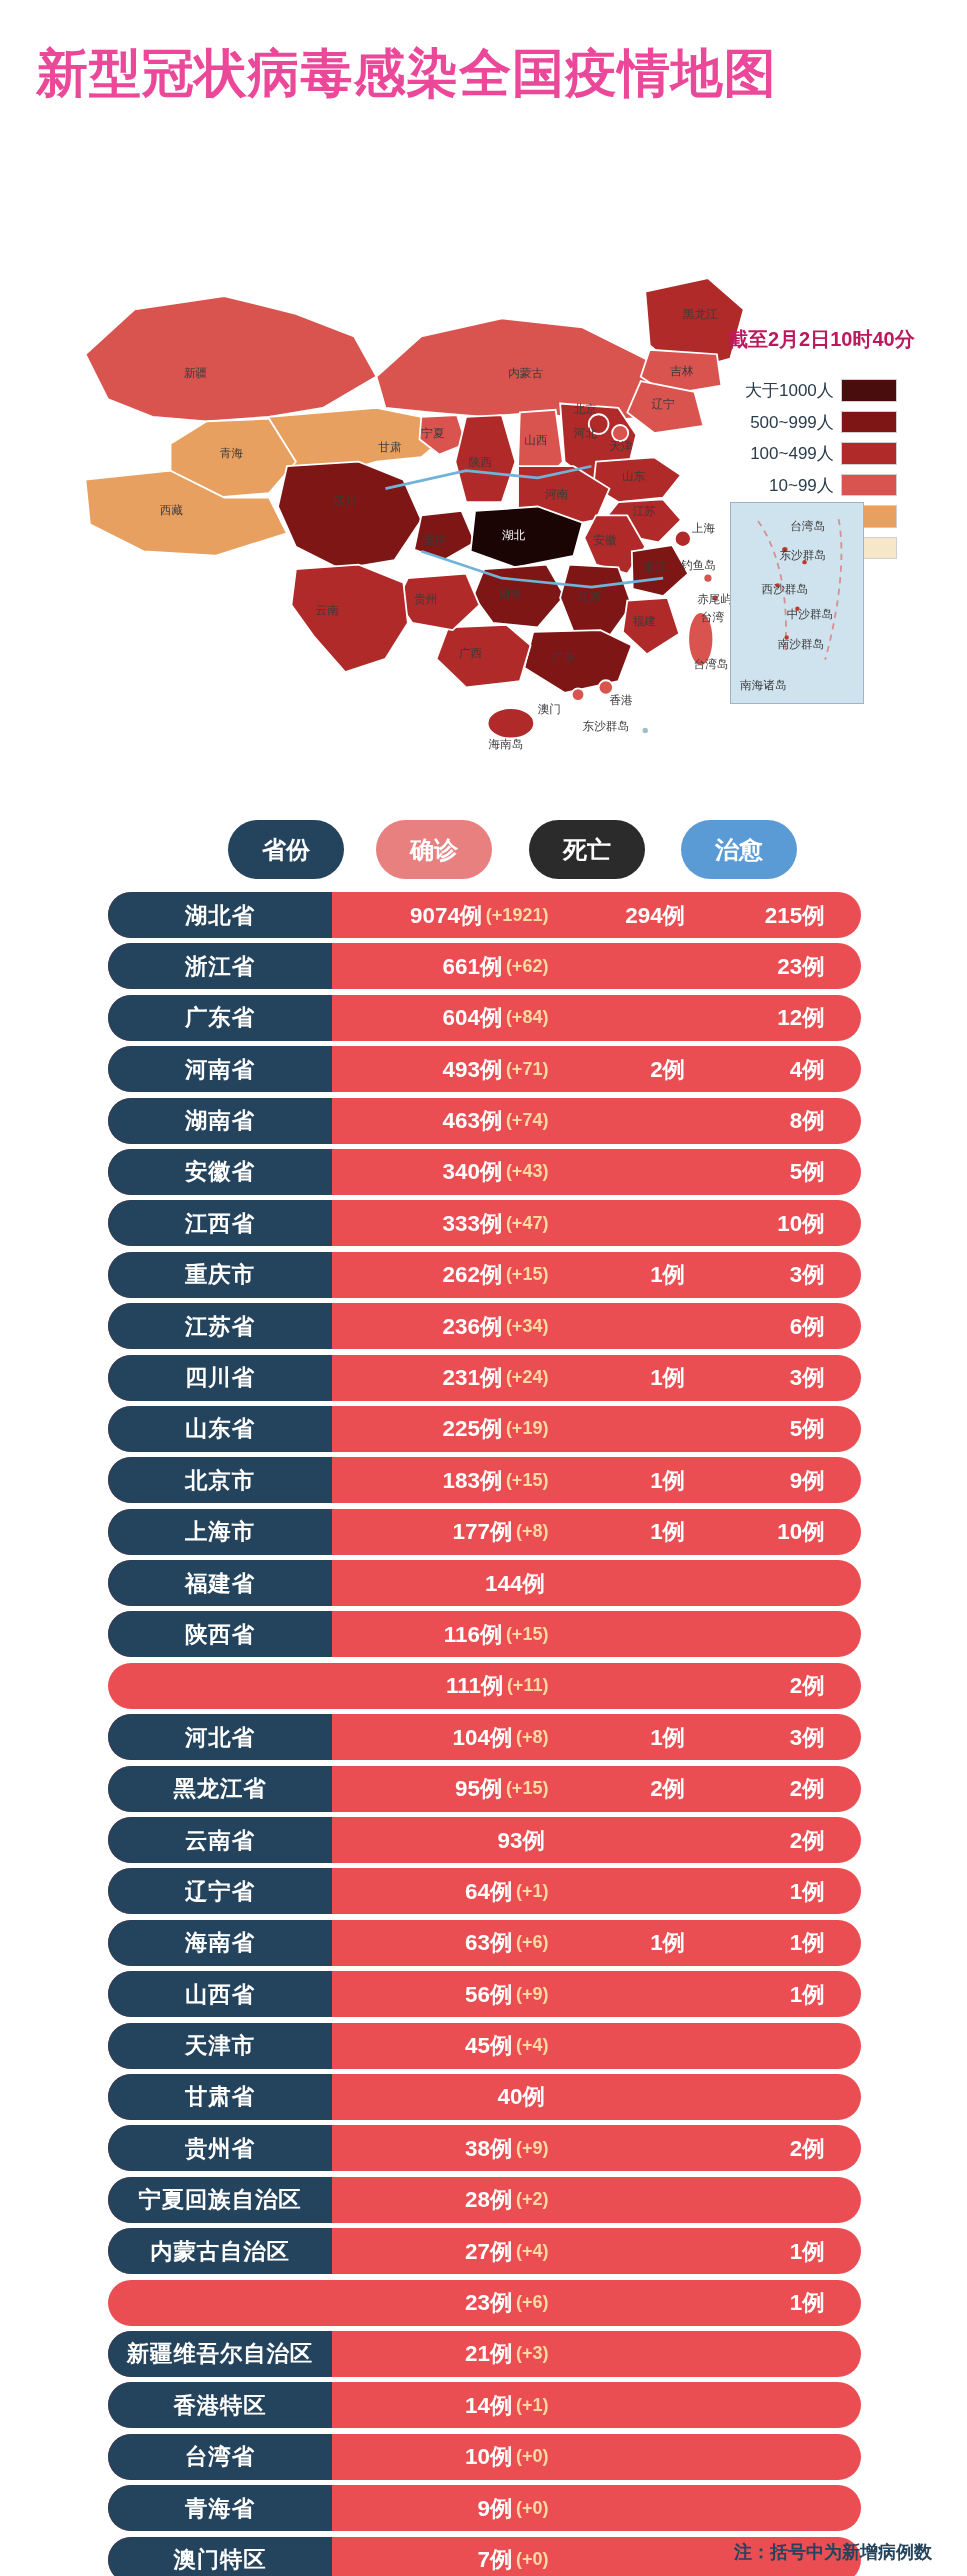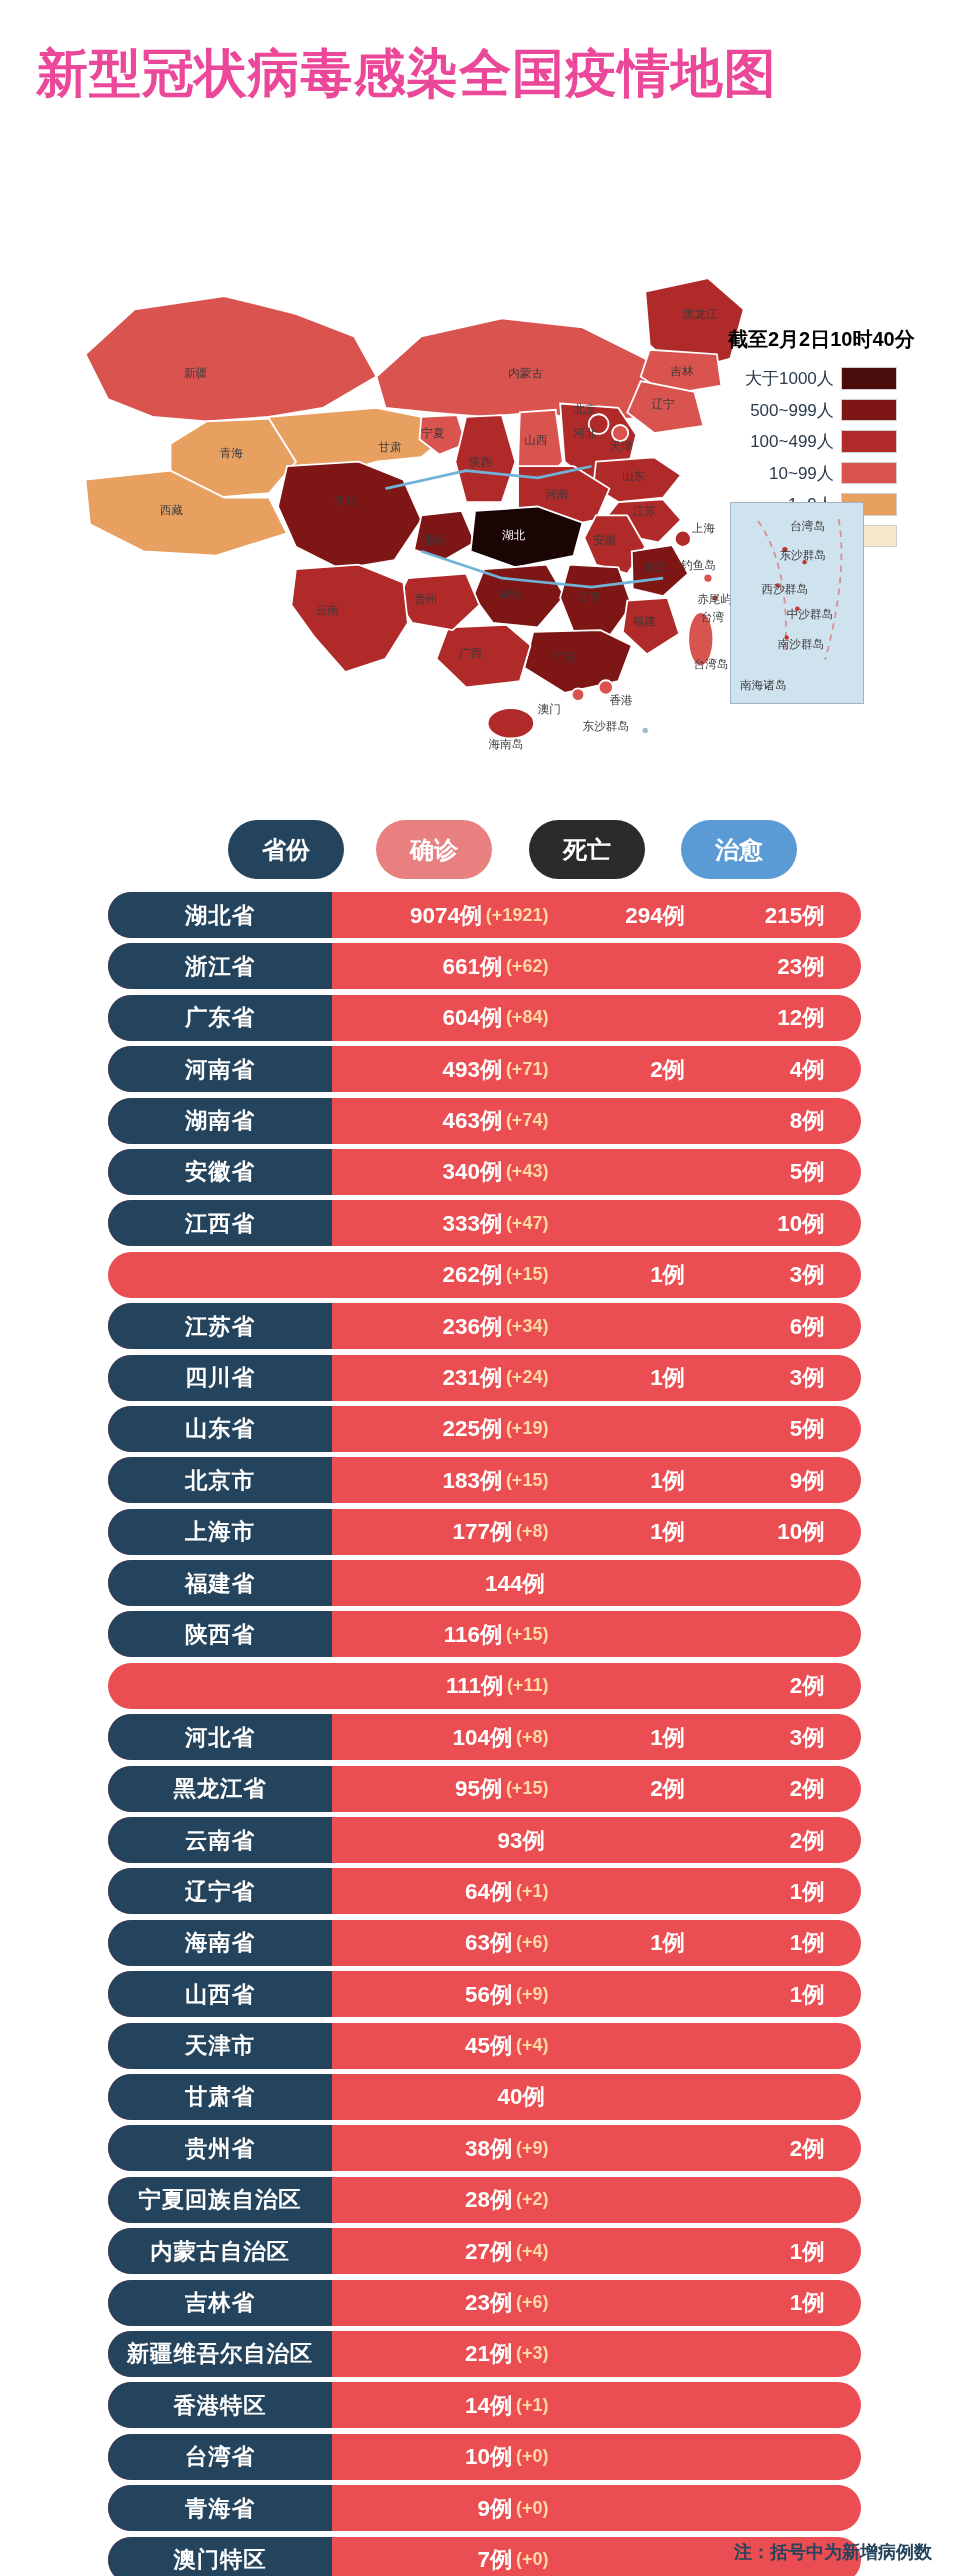--- a/index.html
+++ b/index.html
@@ -37,23 +37,23 @@
   .map-svg { position:absolute; left:0; top:0; }
 
   .legend {
     position: absolute;
     left: 728px;
     top: 133px;
     width: 206px;
   }
   .legend-date {
     font-size: 20px;
-    color: #000000;
-    font-weight: bold;
-    margin-bottom: 12px;
+    color: #be185d;
+    font-weight: bold;
+    margin-bottom: 24px;
     white-space: nowrap;
   }
   .legend-row {
     display: flex;
     align-items: center;
     height: 27px;
     margin-bottom: 4.5px;
   }
   .legend-label {
     font-size: 17px;
@@ -454,20 +454,21 @@
           <div class="row-name">江西省</div>
           <div class="row-conf">
             <span>333例</span>
             <span class="row-delta">(+47)</span>
           </div>
           <div class="row-dead"></div>
           <div class="row-cure">10例</div>
         </div>
         <div class="row">
           <div class="row-bar"></div>
+          <div class="row-name">重庆市</div>
           <div class="row-conf">
             <span>262例</span>
             <span class="row-delta">(+15)</span>
           </div>
           <div class="row-dead">1例</div>
           <div class="row-cure">3例</div>
         </div>
         <div class="row">
           <div class="row-bar"></div>
           <div class="row-name">江苏省</div>
@@ -652,21 +653,20 @@
           <div class="row-name">内蒙古自治区</div>
           <div class="row-conf">
             <span>27例</span>
             <span class="row-delta">(+4)</span>
           </div>
           <div class="row-dead"></div>
           <div class="row-cure">1例</div>
         </div>
         <div class="row">
           <div class="row-bar"></div>
-          <div class="row-name">吉林省</div>
           <div class="row-conf">
             <span>23例</span>
             <span class="row-delta">(+6)</span>
           </div>
           <div class="row-dead"></div>
           <div class="row-cure">1例</div>
         </div>
         <div class="row">
           <div class="row-bar"></div>
           <div class="row-name">新疆维吾尔自治区</div>

